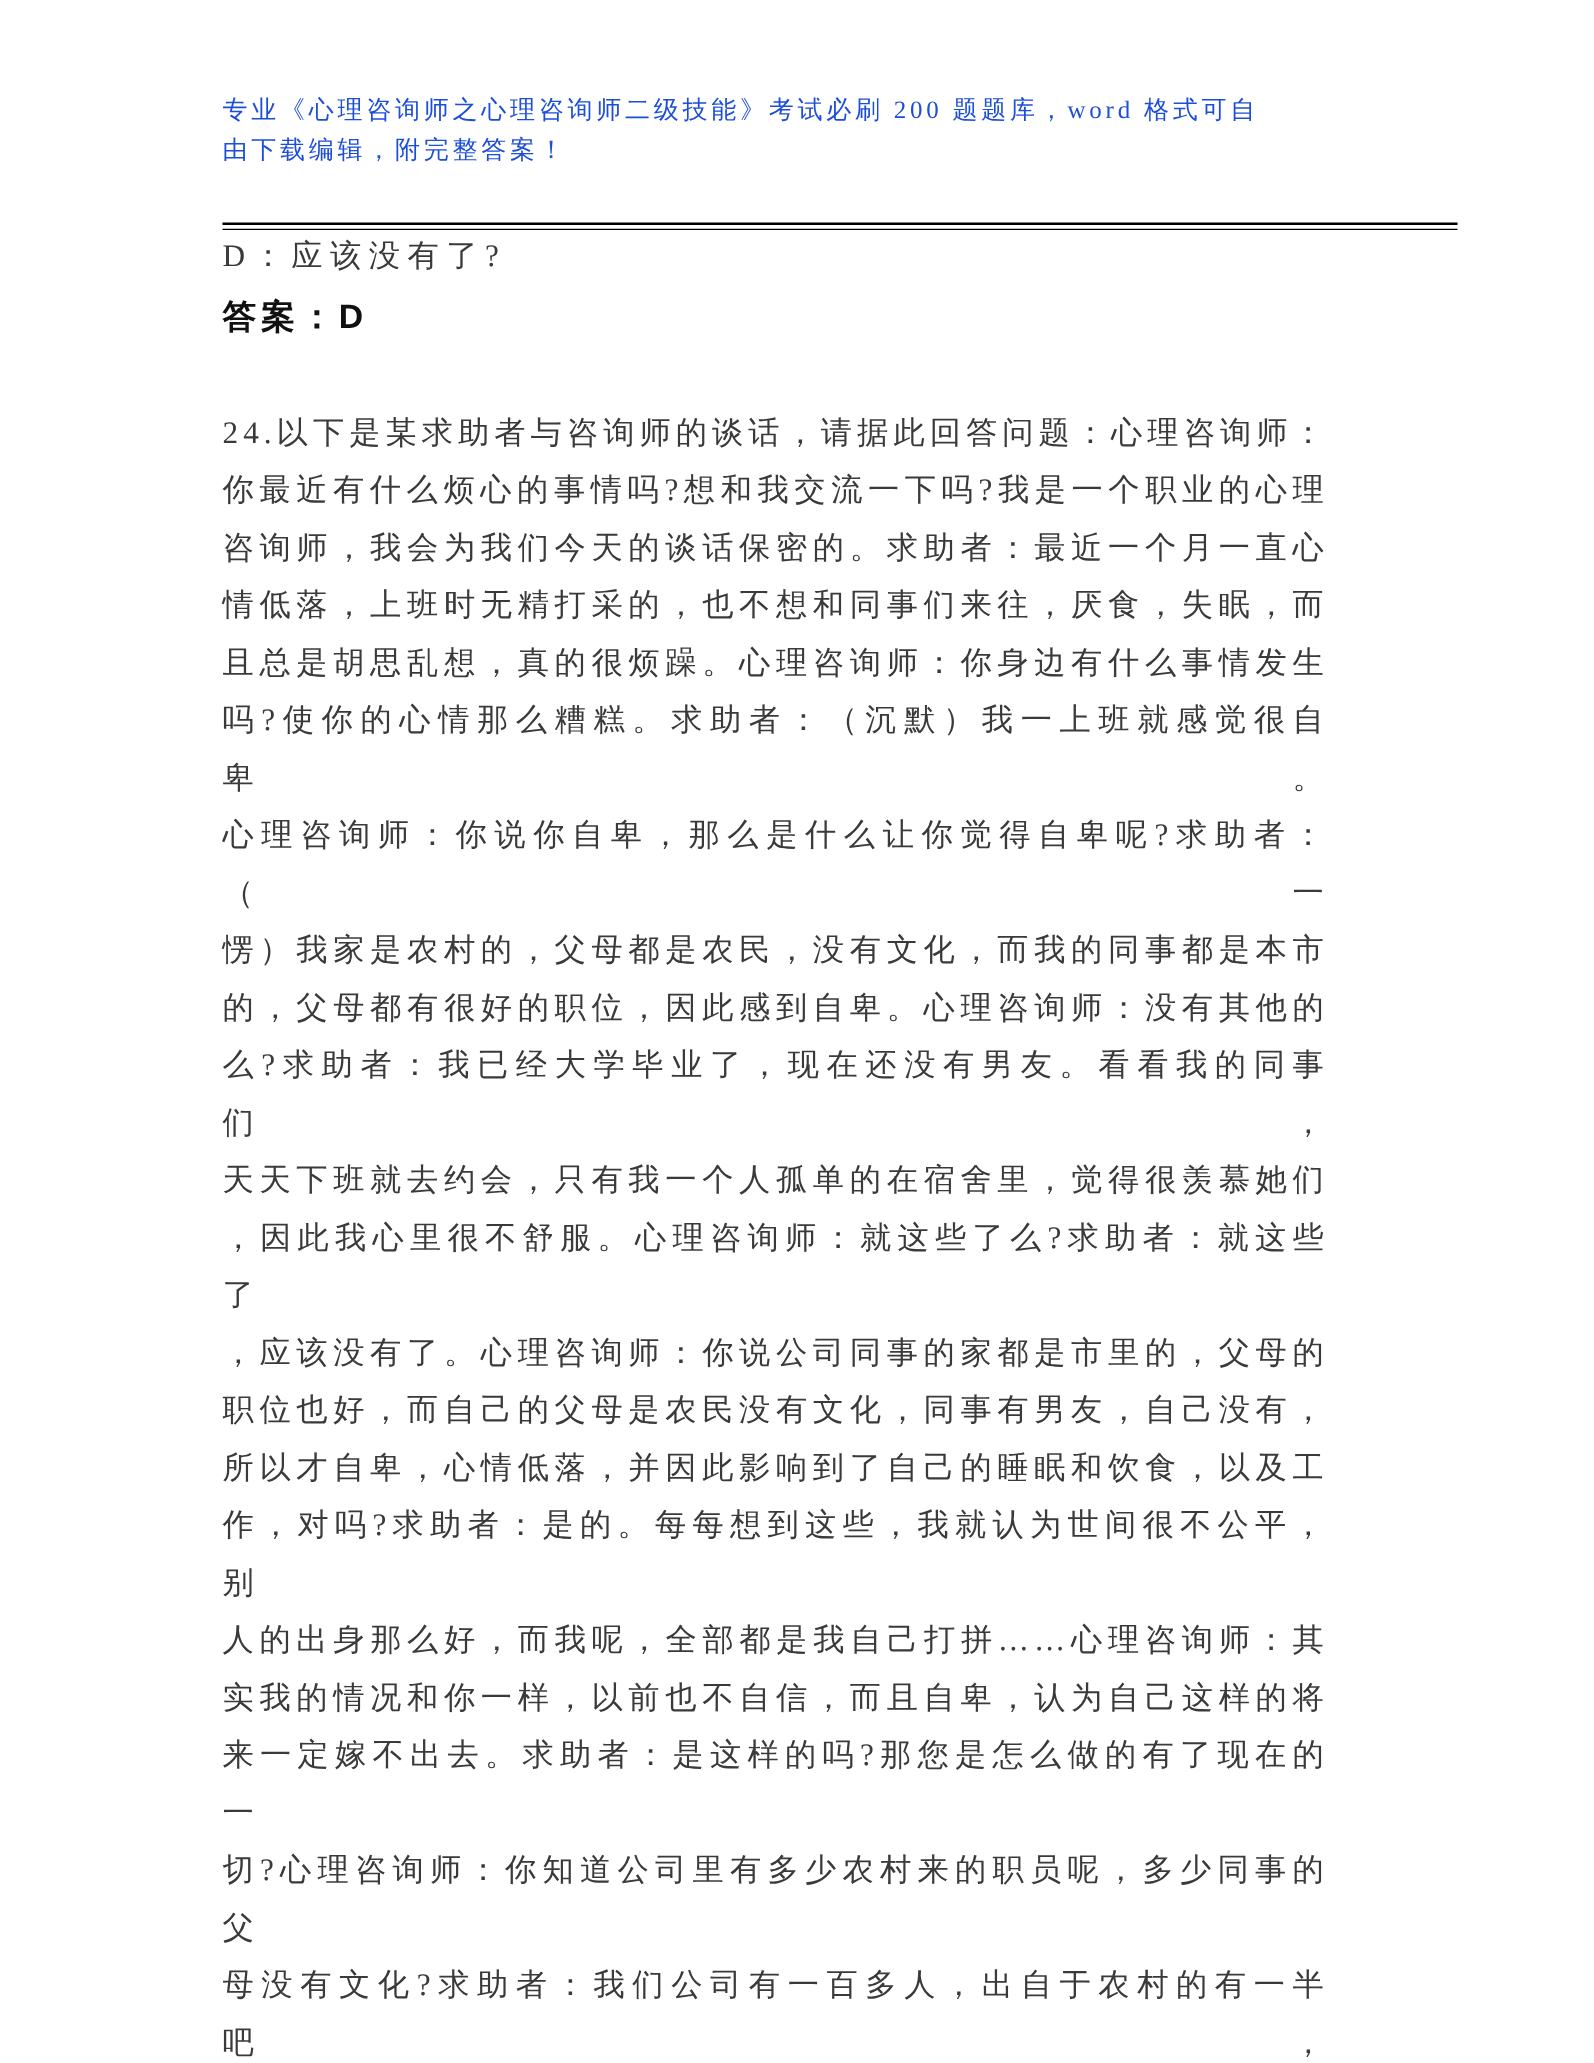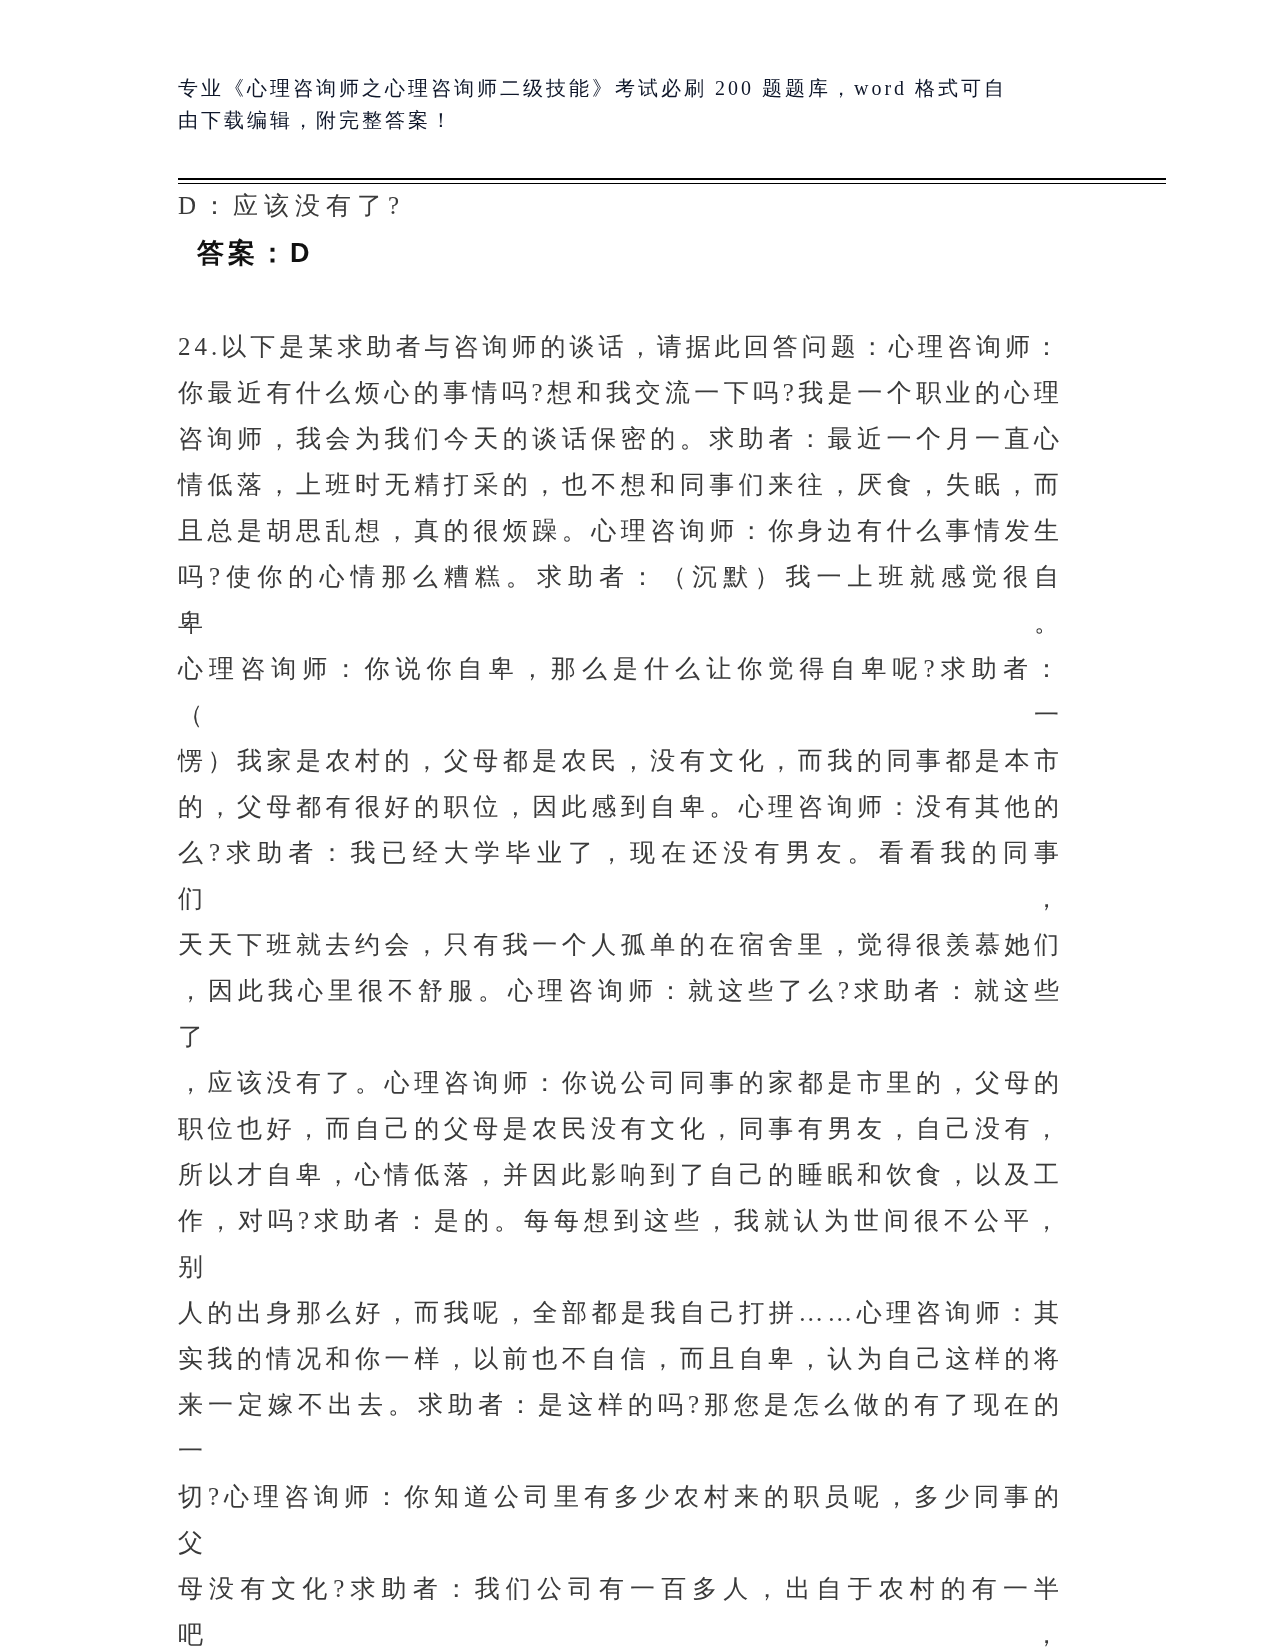--- a/index.html
+++ b/index.html
@@ -20,21 +20,21 @@
   
   .header-text {
     position: absolute;
     left: 178px;
     top: 72px;
     width: 988px;
     font-size: 20px;
     line-height: 32px;
     letter-spacing: 3px;
     white-space: pre-line;
-    color: #0f172a;
+    color: #1d4ed8;
   }
   
   .header-rule {
     position: absolute;
     left: 178px;
     top: 178px;
     width: 988px;
     height: 3px;
     box-sizing: content-box;
     border-top: 2px solid #000000;
@@ -54,21 +54,20 @@
   .answer {
     position: absolute;
     left: 178px;
     top: 236px;
     font-size: 27px;
     line-height: 34px;
     letter-spacing: 4px;
     font-weight: 700;
     font-family: "Liberation Sans", "DejaVu Sans", sans-serif;
     color: #111111;
-    margin-left: 19px;
   }
   
   .question {
     position: absolute;
     left: 178px;
     top: 324px;
     width: 885px;
     font-size: 25px;
     line-height: 46px;
     letter-spacing: 4px;

